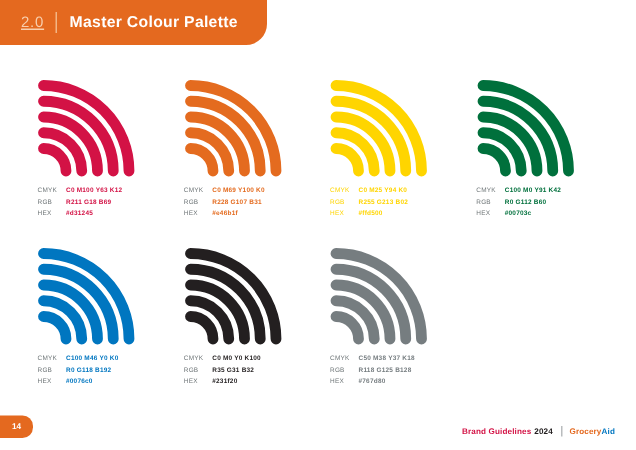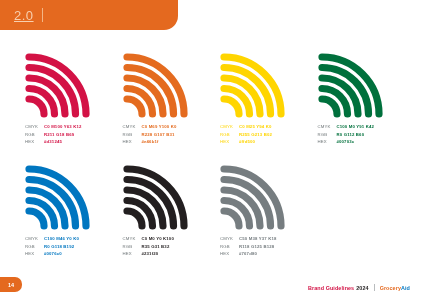--- a/index.html
+++ b/index.html
@@ -24,21 +24,21 @@
     height: 30px;
     background: #e4691f;
     border-bottom-right-radius: 14px;
     display: flex;
     align-items: center;
     box-sizing: border-box;
     padding-left: 14px;
   }
   .header-num {
     color: #f8cfae;
-    font-size: 13px;
+    font-size: 10px;
     letter-spacing: 0.5px;
     font-weight: 400;
     text-decoration: underline;
   }
   .header-div {
     width: 1px;
     height: 14px;
     background: #f3b685;
     margin: 0 8px;
   }
@@ -130,20 +130,21 @@
   }
   .footer-logo-a { color: #e4691f; font-weight: bold; }
   .footer-logo-b { color: #0076c0; font-weight: bold; }
 </style>
 </head>
 <body>
 
 <div class="header-bar">
   <span class="header-num">2.0</span>
   <span class="header-div"></span>
+  <span class="header-title">Master Colour Palette</span>
 </div>
 
 <div class="palette" id="palette-grid">
     <div class="swatch-cell">
       <svg class="arcs" viewBox="0 0 84 68" width="84" height="68">
         <path d="M 4 7 A 57 57 0 0 1 61 64" fill="none" stroke="#d31245" stroke-width="7.2" stroke-linecap="round"></path>
         <path d="M 4 17.5 A 46.5 46.5 0 0 1 50.5 64" fill="none" stroke="#d31245" stroke-width="7.2" stroke-linecap="round"></path>
         <path d="M 4 28 A 36 36 0 0 1 40 64" fill="none" stroke="#d31245" stroke-width="7.2" stroke-linecap="round"></path>
         <path d="M 4 38.5 A 25.5 25.5 0 0 1 29.5 64" fill="none" stroke="#d31245" stroke-width="7.2" stroke-linecap="round"></path>
         <path d="M 4 49 A 15 15 0 0 1 19 64" fill="none" stroke="#d31245" stroke-width="7.2" stroke-linecap="round"></path>

